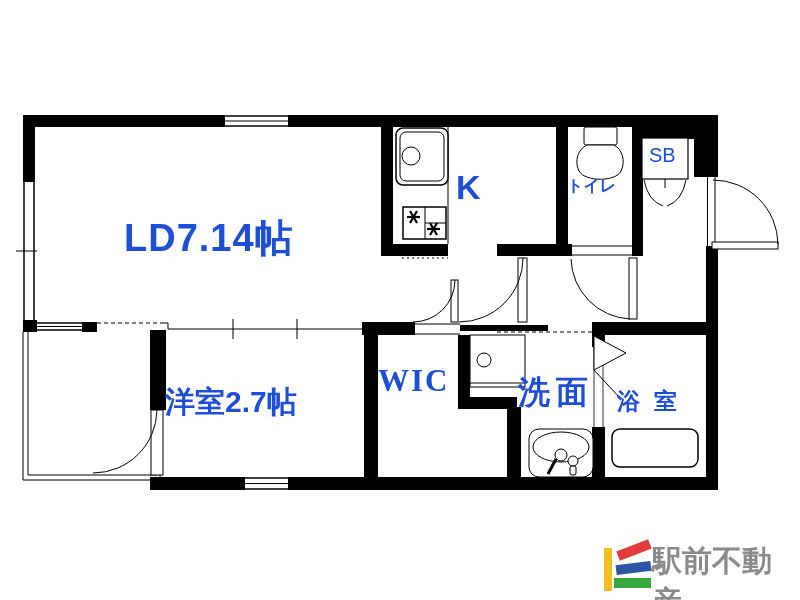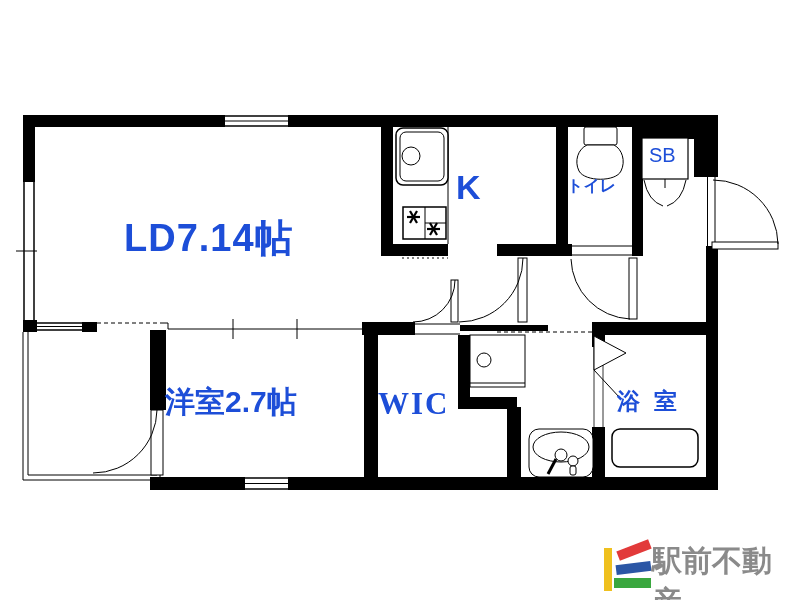--- a/index.html
+++ b/index.html
@@ -7,21 +7,21 @@
          font-family:"Liberation Sans", sans-serif;}
   #plan-svg{position:absolute;left:0;top:0;}
   .room-label{position:absolute;color:#1d4ed8;font-weight:600;white-space:nowrap;
               font-family:"Liberation Sans", sans-serif;line-height:1;}
   .lbl-ld{left:124px;top:219px;font-size:38px;letter-spacing:1px;}
   .lbl-k{left:456px;top:170px;font-size:34px;}
   .lbl-toilet{left:567px;top:178px;font-size:16px;}
   .lbl-sb{left:649px;top:145px;font-size:20px;font-weight:500;}
   .lbl-balcony{left:26px;top:392px;font-size:25px;}
   .lbl-bedroom{left:165px;top:387px;font-size:30px;}
-  .lbl-wic{left:378px;top:388px;font-size:31px;font-family:"Liberation Serif", serif;letter-spacing:2px;}
+  .lbl-wic{left:378px;top:365px;font-size:31px;font-family:"Liberation Serif", serif;letter-spacing:2px;}
   .lbl-washroom{left:518px;top:376px;font-size:32px;letter-spacing:6px;}
   .lbl-bathroom{left:617px;top:390px;font-size:23px;letter-spacing:14px;}
   
   .logo{position:absolute;left:600px;top:539px;width:200px;height:56px;}
   .logo .bar{position:absolute;}
   .bar-yellow{left:4px;top:9px;width:8px;height:43px;}
   .bar-red{left:17px;top:6px;width:34px;height:10px;transform:rotate(-21deg);}
   .bar-blue{left:16px;top:24px;width:35px;height:10px;transform:rotate(-7deg);}
   .bar-green{left:14px;top:39px;width:37px;height:10px;}
   .logo-text{position:absolute;left:52px;top:2px;color:#8a8a8a;}
@@ -188,20 +188,21 @@
       <line x1="594" y1="370" x2="620" y2="398"></line>
     </g>
   </svg>
 
   <div class="room-label lbl-ld">LD7.14帖</div>
   <div class="room-label lbl-k">K</div>
   <div class="room-label lbl-toilet">トイレ</div>
   <div class="room-label lbl-sb">SB</div>
   <div class="room-label lbl-bedroom">洋室2.7帖</div>
   <div class="room-label lbl-wic">WIC</div>
+  <div class="room-label lbl-washroom">洗面</div>
   <div class="room-label lbl-bathroom">浴室</div>
 
   <div class="logo">
     <div class="bar bar-yellow" style="background: rgb(239, 192, 30);"></div>
     <div class="bar bar-red" style="background: rgb(226, 58, 58);"></div>
     <div class="bar bar-blue" style="background: rgb(43, 86, 165);"></div>
     <div class="bar bar-green" style="background: rgb(58, 167, 63);"></div>
     <div class="logo-text" style="color: rgb(138, 138, 138);">
       <span class="logo-name" style="color: rgb(138, 138, 138);">駅前不動産</span>
     </div>

